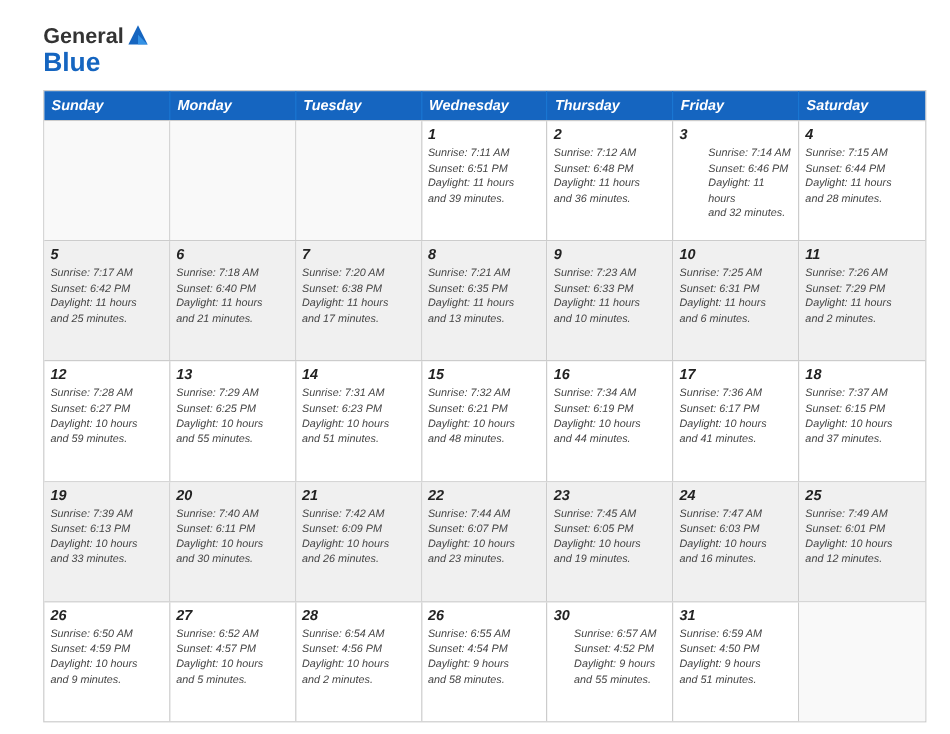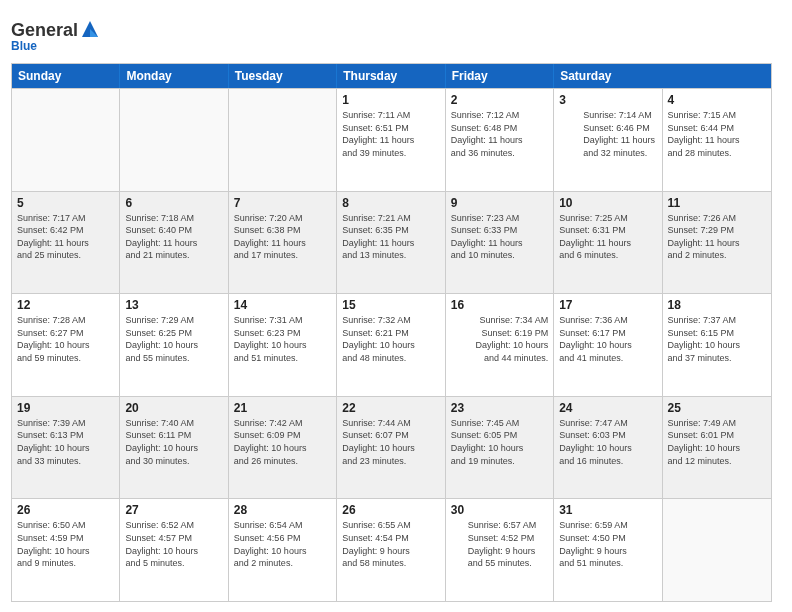--- a/index.html
+++ b/index.html
@@ -6,21 +6,21 @@
     body {
       width: 792px;
       height: 612px;
       font-family: Arial, sans-serif;
       background: #fff;
       overflow: hidden;
     }
     .page {
       width: 792px;
       height: 612px;
-      padding: 16px 20px 10px 11px;
+      padding: 16px 20px 10px 36px;
       display: flex;
       flex-direction: column;
     }
     .header {
       display: flex;
       justify-content: space-between;
       align-items: flex-start;
       margin-bottom: 10px;
     }
     .logo {
@@ -41,20 +41,21 @@
     }
     .location {
       font-size: 15px;
       color: #555;
     }
     .calendar {
       flex: 1;
       display: flex;
       flex-direction: column;
       border: 1px solid #ccc;
+      font-style: italic;
     }
     .cal-header-row {
       display: grid;
       grid-template-columns: repeat(7, 1fr);
       background: #1565c0;
     }
     .cal-header-cell {
       color: #fff;
       font-size: 12px;
       font-weight: bold;
@@ -104,34 +105,35 @@
   <div class="header">
     <div class="logo">
       <div>
         <div style="display:flex;align-items:center;">
           <span class="logo-general" style="font-size:18px;font-weight:bold;color:#333;">General</span>
           <svg width="20" height="22" viewBox="0 0 20 22" style="margin-left:2px;margin-top:-2px;">
             <polygon points="2,18 10,2 18,18" fill="#1565c0"></polygon>
             <polygon points="10,10 18,18 10,18" fill="#42a5f5" opacity="0.7"></polygon>
           </svg>
         </div>
-        <div class="logo-blue" style="font-size:12px;font-weight:bold;color:#1565c0;margin-top:-2px;">Blue</div>
+        <div class="logo-blue" style="font-size:22px;font-weight:bold;color:#1565c0;margin-top:-2px;">Blue</div>
       </div>
     </div>
     <div class="title-block">
       <div class="month-title"></div>
       <div class="location"></div>
     </div>
   </div>
 
   <div class="calendar">
     <div class="cal-header-row">
     <div class="cal-header-cell">Sunday</div>
         <div class="cal-header-cell">Monday</div>
         <div class="cal-header-cell">Tuesday</div>
+        <div class="cal-header-cell">Wednesday</div>
         <div class="cal-header-cell">Thursday</div>
         <div class="cal-header-cell">Friday</div>
         <div class="cal-header-cell">Saturday</div>
       </div>
     <div class="cal-body">
     <div class="cal-row">
           <div class="cal-cell empty"></div>
           <div class="cal-cell empty"></div>
           <div class="cal-cell empty"></div>
           <div class="cal-cell">
@@ -238,21 +240,21 @@
           </div>
           <div class="cal-cell">
             <div class="day-num">15</div>
             <div class="cell-info" style="white-space: pre-line;">Sunrise: 7:32 AM
 Sunset: 6:21 PM
 Daylight: 10 hours
 and 48 minutes.</div>
           </div>
           <div class="cal-cell">
             <div class="day-num">16</div>
-            <div class="cell-info" style="white-space: pre-line; text-align: right;">Sunrise: 7:34 AM
+            <div class="cell-info" style="white-space: pre-line;">Sunrise: 7:34 AM
 Sunset: 6:19 PM
 Daylight: 10 hours
 and 44 minutes.</div>
           </div>
           <div class="cal-cell">
             <div class="day-num">17</div>
             <div class="cell-info" style="white-space: pre-line;">Sunrise: 7:36 AM
 Sunset: 6:17 PM
 Daylight: 10 hours
 and 41 minutes.</div>

